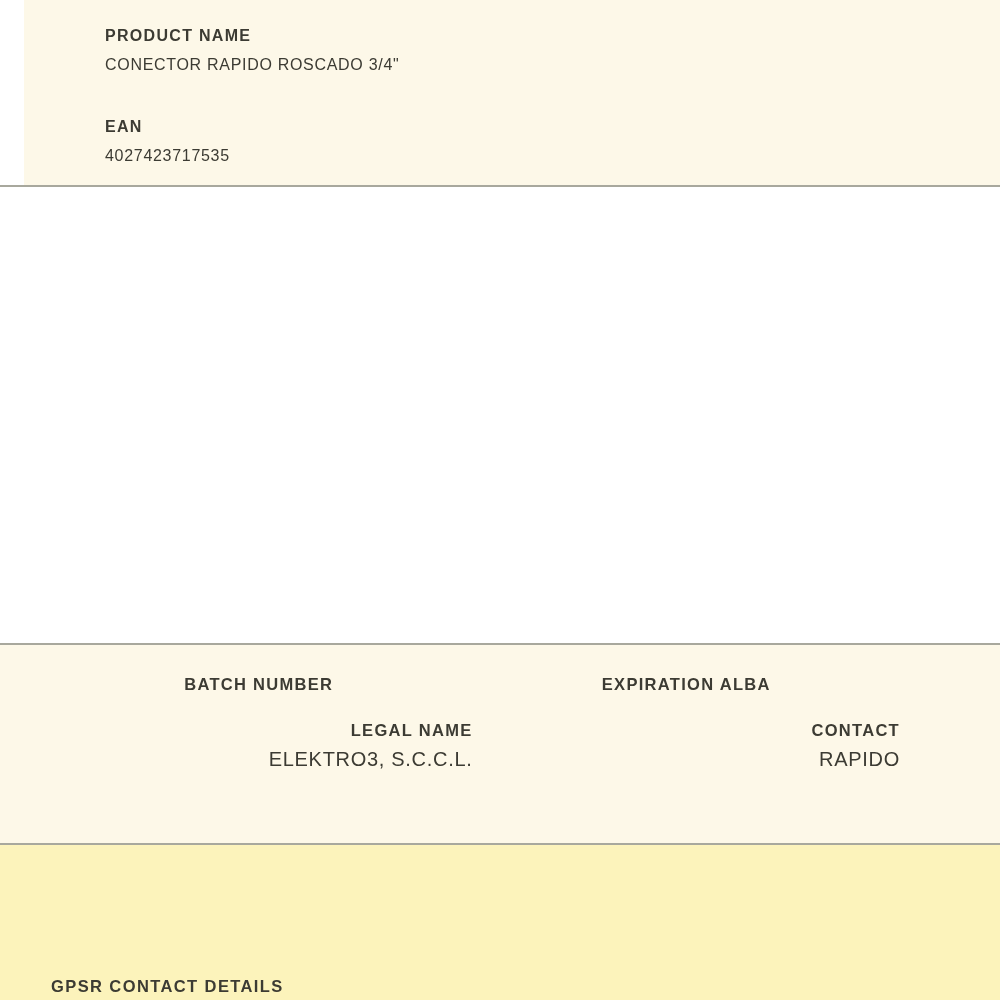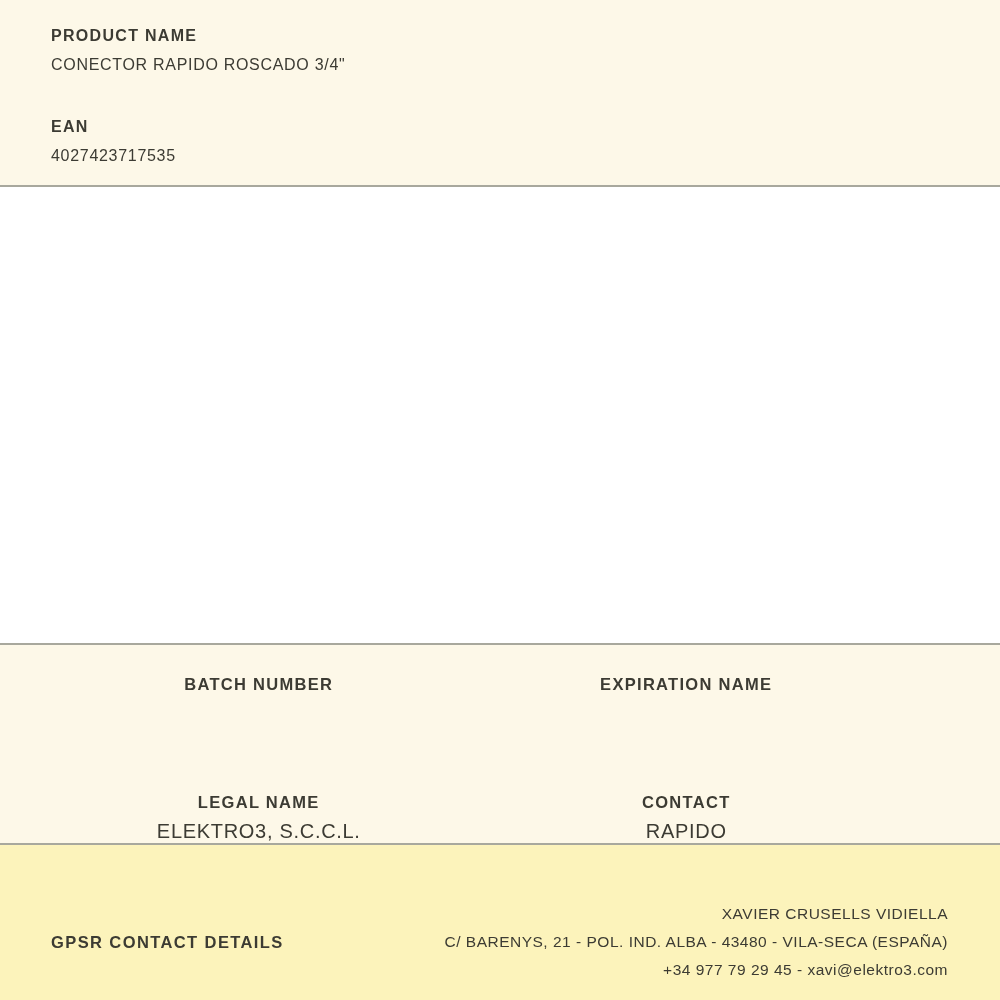--- a/index.html
+++ b/index.html
@@ -17,21 +17,22 @@
   .page {
     width: 1000px;
     height: 1000px;
     display: flex;
     flex-direction: column;
   }
   .sec-top {
     height: 185px;
     box-sizing: border-box;
     background: var(--cream, #FDF8E8);
-    padding: 27px 51px 0 51px;
+    padding: 27px 51px 0 81px;
+    margin-left: 24px;
   }
   .field-label {
     font-weight: bold;
     font-size: 16px;
     line-height: 17px;
     letter-spacing: 1.3px;
   }
   .field-value {
     font-size: 16px;
     line-height: 18px;
@@ -55,21 +56,21 @@
     box-sizing: border-box;
     background: var(--cream, #FDF8E8);
     padding: 31px 100px 0 45px;
   }
   .detail-grid {
     display: grid;
     grid-template-columns: 1fr 1fr;
     text-align: center;
   }
   .detail-grid.second-row {
-    margin-top: 72px;
+    text-align: right;
   }
   .detail-label {
     font-weight: bold;
     font-size: 16.5px;
     line-height: 17px;
     letter-spacing: 1.3px;
   }
   .detail-value {
     font-size: 20px;
     line-height: 18px;
@@ -77,21 +78,21 @@
     margin-top: 11px;
     min-height: 18px;
   }
   .sec-footer {
     flex: 1 1 auto;
     box-sizing: border-box;
     background: var(--yellow, #FCF3BB);
     padding: 38px 52px 0 51px;
     display: flex;
     justify-content: space-between;
-    align-items: center;
+    align-items: flex-end;
   }
   .gpsr-label {
     font-weight: bold;
     font-size: 16.5px;
     line-height: 28px;
     letter-spacing: 1.4px;
     white-space: nowrap;
   }
   .contact-block {
     text-align: right;
@@ -122,40 +123,35 @@
 
   <div class="divider"></div>
 
   <section class="sec-details">
     <div class="detail-grid">
       <div class="detail-cell">
         <div class="detail-label">BATCH NUMBER</div>
         <div class="detail-value"></div>
       </div>
       <div class="detail-cell">
-        <div class="detail-label">EXPIRATION NAME</div>
+        <div class="detail-label">EXPIRATION ALBA</div>
         <div class="detail-value"></div>
       </div>
     </div>
     <div class="detail-grid second-row">
       <div class="detail-cell">
         <div class="detail-label">LEGAL NAME</div>
         <div class="detail-value">ELEKTRO3, S.C.C.L.</div>
       </div>
       <div class="detail-cell">
         <div class="detail-label">CONTACT</div>
         <div class="detail-value">RAPIDO</div>
       </div>
     </div>
   </section>
 
   <div class="divider"></div>
 
   <section class="sec-footer">
     <div class="gpsr-label">GPSR CONTACT DETAILS</div>
-    <div class="contact-block">
-      <div>XAVIER CRUSELLS VIDIELLA</div>
-      <div>C/ BARENYS, 21 - POL. IND. ALBA - 43480 - VILA-SECA (ESPAÑA)</div>
-      <div>+34 977 79 29 45 - xavi@elektro3.com</div>
-    </div>
   </section>
 
 </div>
 
 </body></html>

